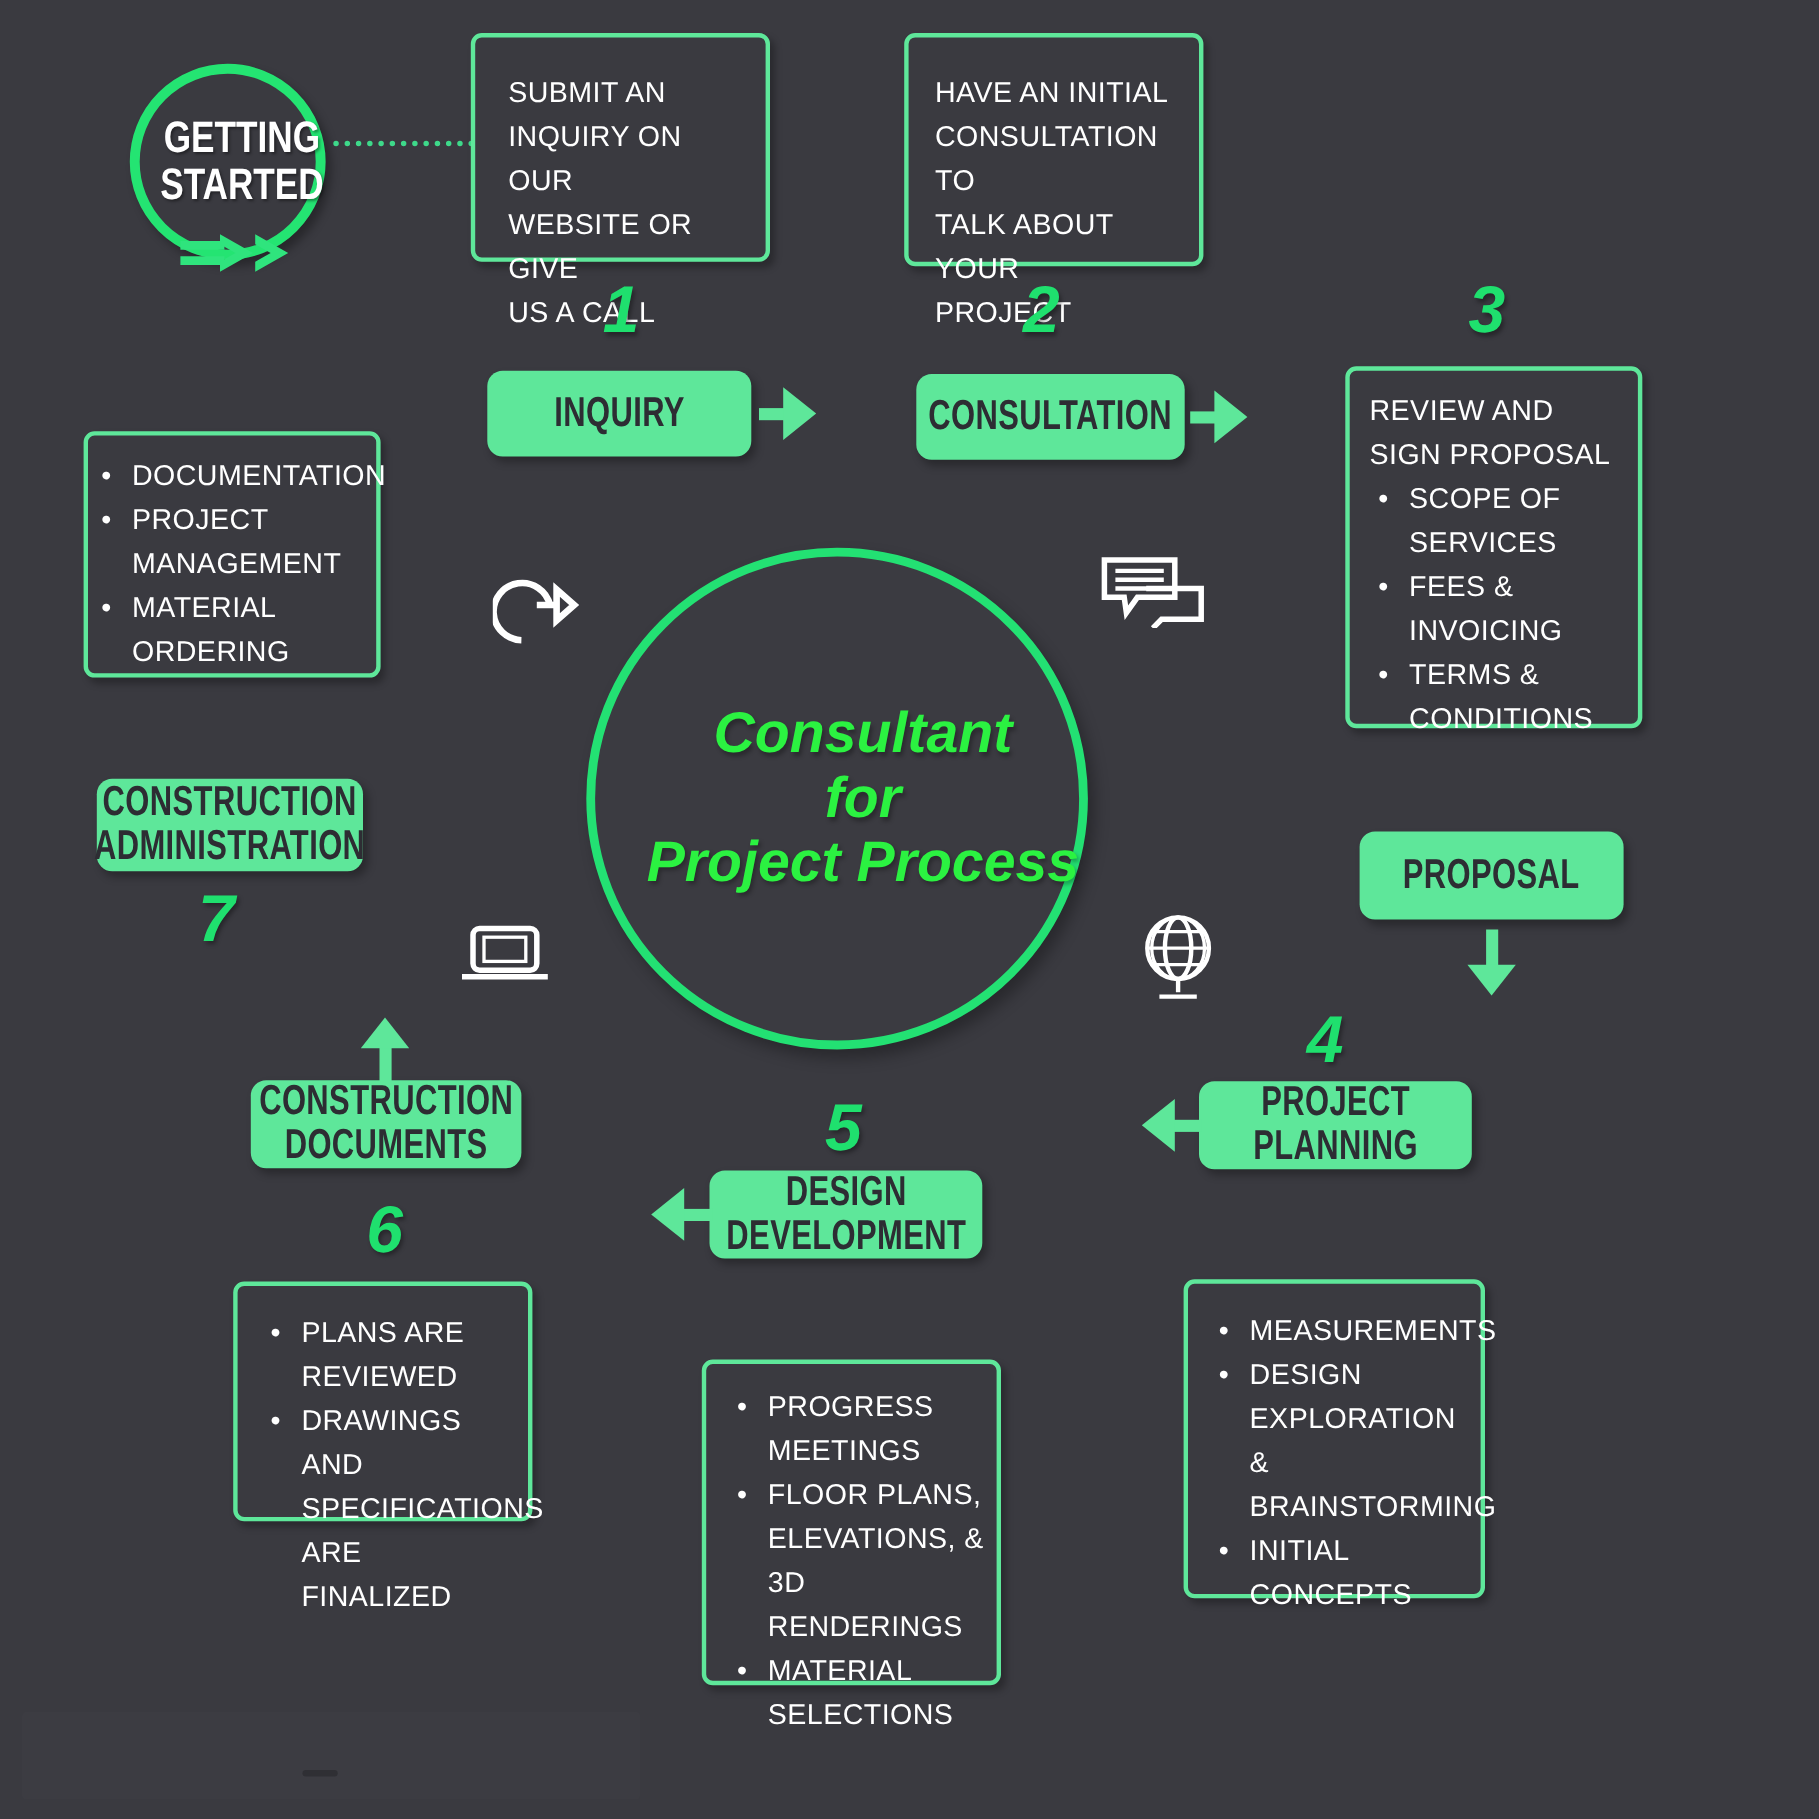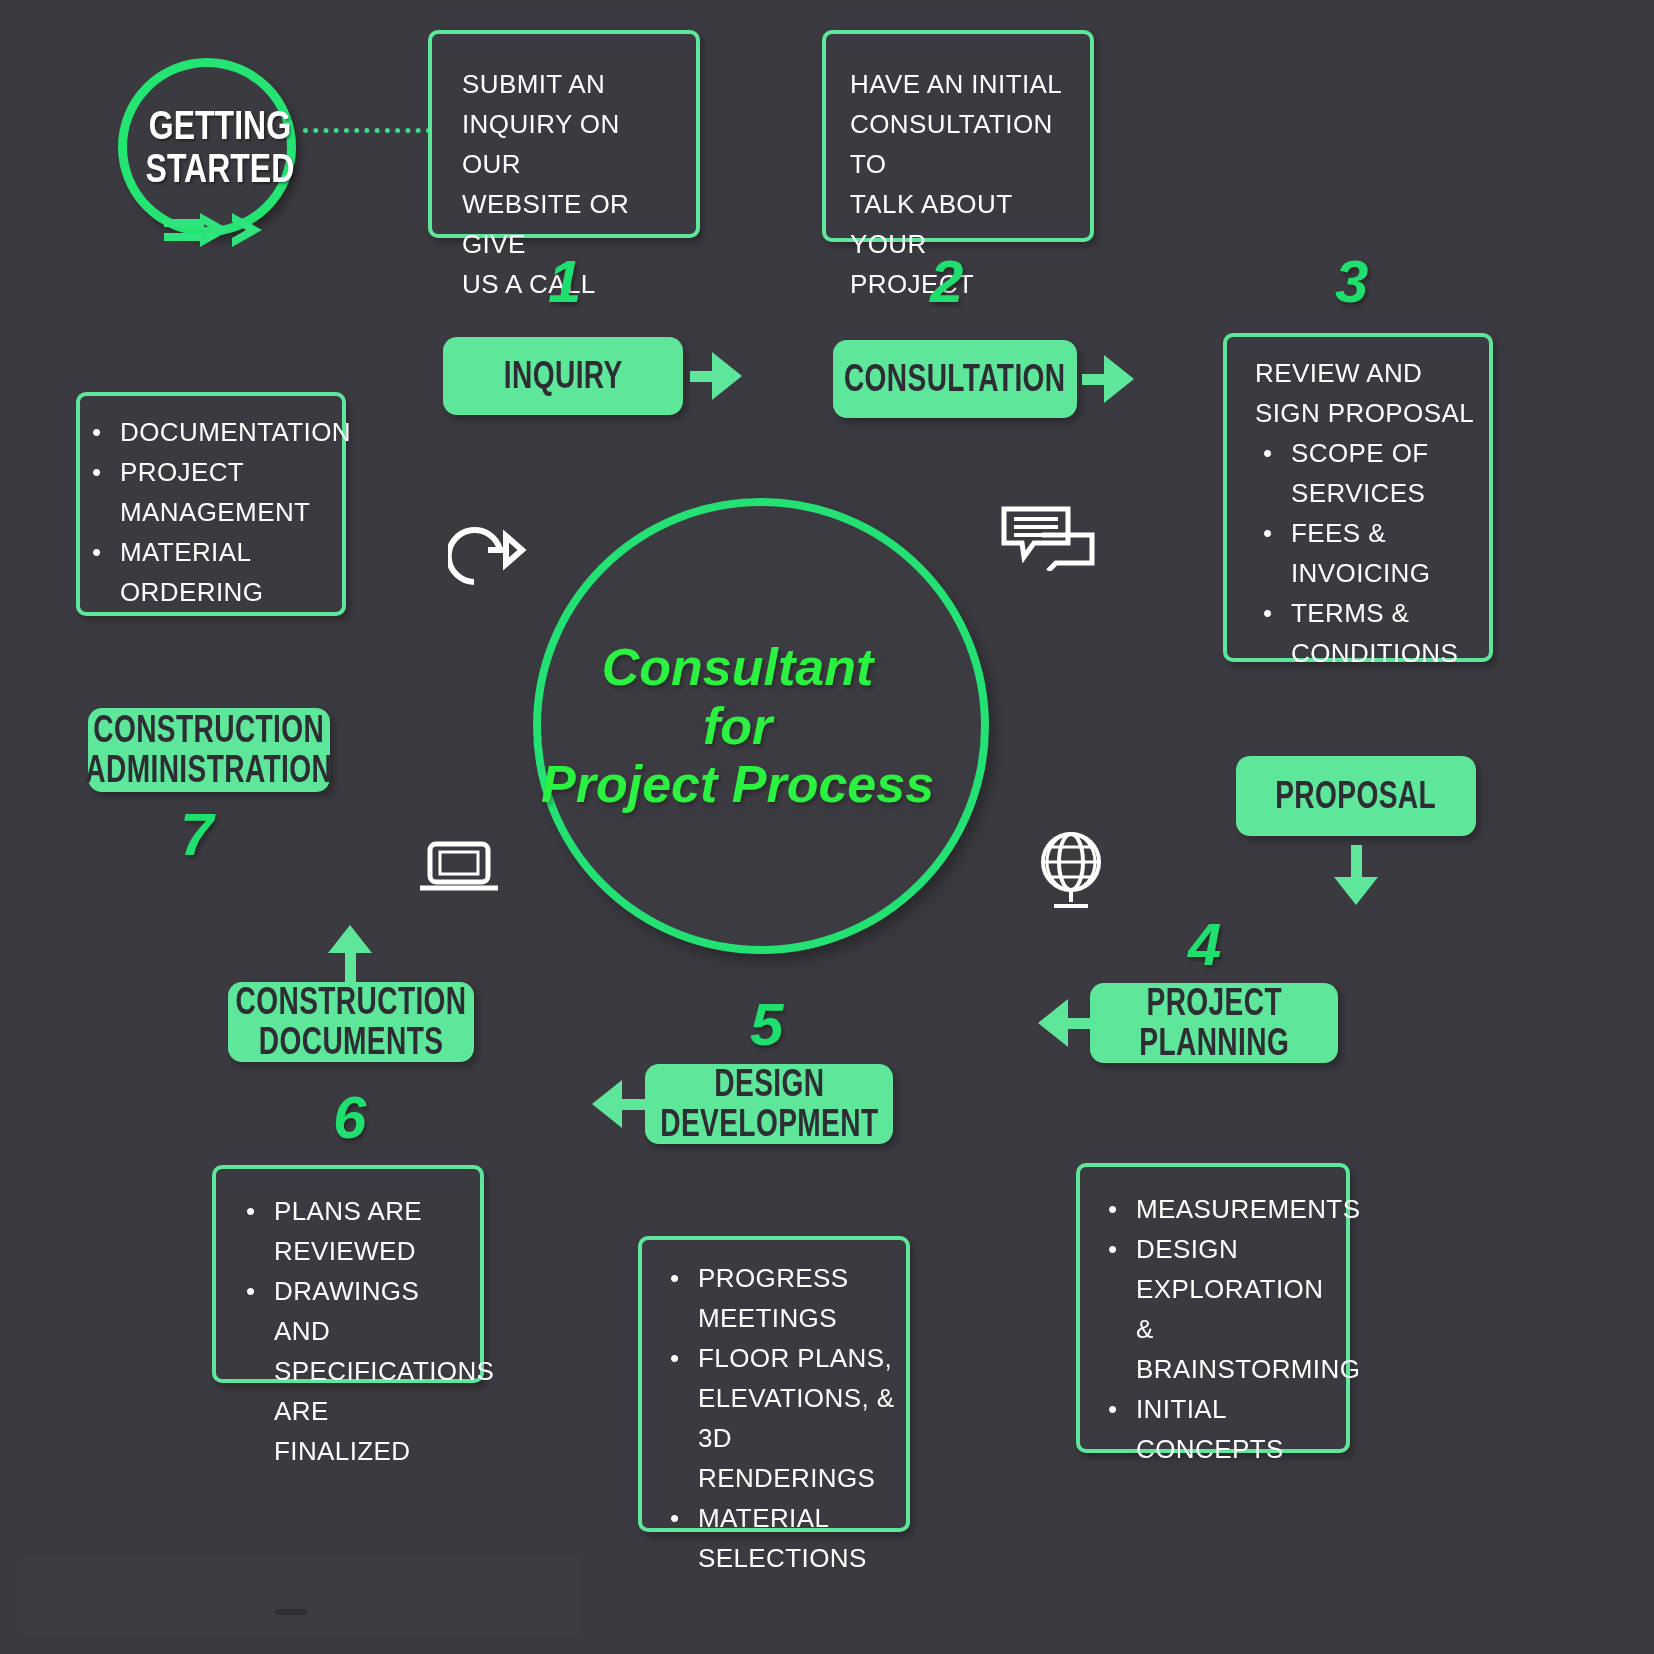--- a/index.html
+++ b/index.html
@@ -114,21 +114,21 @@
     border-left:22px solid transparent;border-right:22px solid transparent;
     border-top:28px solid #5ee79a;margin-left:-22px;}
 
   
   #center-circle{
     position:absolute;left:533px;top:498px;width:456px;height:456px;
     border:8px solid #23e173;border-radius:50%;
     box-sizing:border-box;
     background:#3b3b41;
     box-shadow:6px 8px 14px rgba(0,0,0,.30);
-    display:flex;align-items:center;justify-content:flex-start;
+    display:flex;align-items:center;justify-content:flex-end;
   }
   #center-circle .ctext{
     color:#2bf241;
     font-weight:bold;font-style:italic;
     font-size:52px;line-height:1.13;
     text-align:center;
     white-space:pre-line;
     text-shadow:2px 3px 4px rgba(0,0,0,.3);
   }
 
@@ -187,21 +187,21 @@
   <div class="step-num" style="left:930px;top:252px;">2</div>
   <div class="pill" style="left:833px;top:340px;width:244px;height:78px;">
     <span>CONSULTATION</span>
   </div>
   <div class="arrow-r" style="left:1082px;top:355px;width:52px;height:48px;">
     <div class="shaft" style="width:28px;"></div>
     <div class="head" style="left:22px;"></div>
   </div>
 
   <div class="step-num" style="left:1335px;top:252px;">3</div>
-  <div class="outline-box" style="left:1223px;top:333px;width:270px;height:329px;padding:16px 10px 0 28px;">
+  <div class="outline-box" style="left:1223px;top:333px;width:270px;height:329px;padding:16px 10px 0 18px;">
     <span class="txt">REVIEW AND SIGN PROPOSAL</span>
     <ul>
       <li>SCOPE OF SERVICES</li>
       <li>FEES &amp; INVOICING</li>
       <li>TERMS &amp; CONDITIONS</li>
     </ul>
   </div>
   <div class="pill" style="left:1236px;top:756px;width:240px;height:80px;">
     <span>PROPOSAL</span>
   </div>

